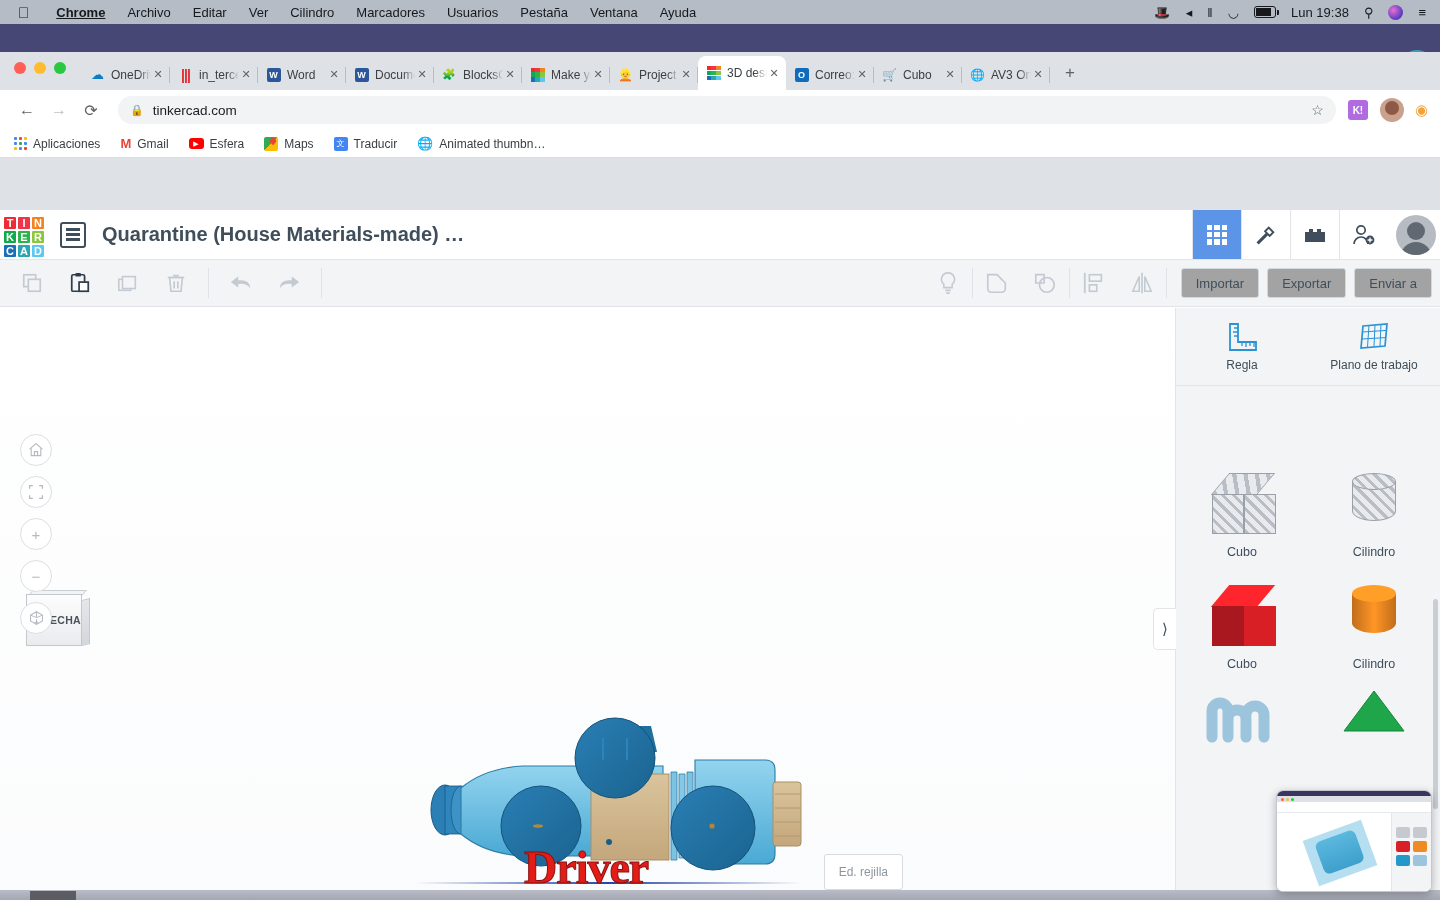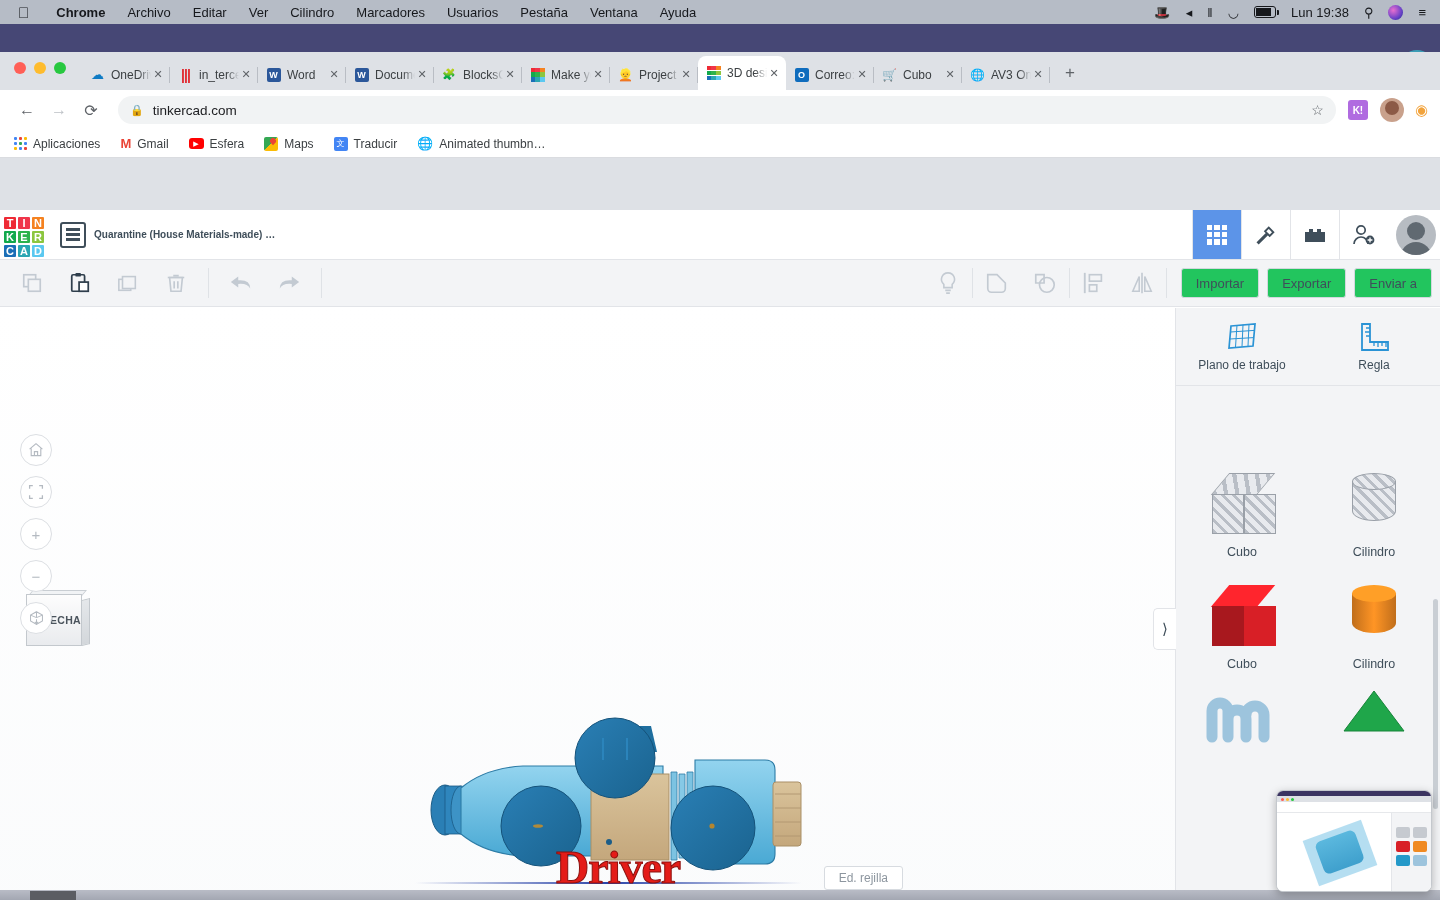--- a/index.html
+++ b/index.html
@@ -28,21 +28,21 @@
   .tb-chip { display:flex; align-items:center; gap:5px; }
   #teams-dock { position:absolute; left:0; bottom:0; width:1440px; height:14px;
       background:linear-gradient(#bfc2cc,#a9adb8); }
 
   
   #menubar { position:absolute; left:0; top:0; width:1440px; height:24px;
       background:#b6bcc6; display:flex; align-items:center; z-index:50;
       font-size:13px; color:#16181c; }
   #menubar .apple { margin:0 16px 0 18px; font-size:15px; line-height:1; }
   #menubar .mi { padding:0 11px; white-space:nowrap; }
-  #menubar .mi.bold { font-weight:bold; }
+  #menubar .mi.bold { font-weight:bold;text-decoration:underline; }
   #menubar .right { margin-left:auto; display:flex; align-items:center; gap:15px; padding-right:14px; }
   #menubar .right .ic { font-size:13px; line-height:1; }
   .batt { width:22px; height:12px; border:1.6px solid #16181c; border-radius:3px;
       position:relative; display:inline-block; }
   .batt::after { content:""; position:absolute; right:-4px; top:3px; width:2.5px; height:5px;
       background:#16181c; border-radius:0 1px 1px 0; }
   .batt i { position:absolute; left:1px; top:1px; bottom:1px; right:4px; background:#16181c; }
   .siri { width:15px; height:15px; border-radius:50%;
       background:radial-gradient(circle at 35% 35%, #e86fd0, #6a42c8 60%, #1f2b8a); display:inline-block; }
 
@@ -132,21 +132,21 @@
   #tc-header { height:50px; background:#fff; border-bottom:1px solid #e2e4e8;
       display:flex; align-items:center; position:relative; }
   #tc-logo { width:44px; height:40px; margin-left:2px; display:grid;
       grid-template-columns:repeat(3,1fr); grid-template-rows:repeat(3,1fr); gap:2px; padding:2px; }
   #tc-logo span { color:#fff; font-weight:bold; font-size:11px; display:flex;
       align-items:center; justify-content:center; border-radius:1px; }
   #tc-listicon { width:26px; height:26px; border:2px solid #3f4e5a; border-radius:3px;
       margin-left:14px; display:flex; flex-direction:column; justify-content:center;
       gap:2.5px; padding:0 4px; }
   #tc-listicon i { height:2.5px; background:#3f4e5a; display:block; }
-  #tc-title { margin-left:8px; font-size:10px; font-weight:bold; color:#3f4e5a; }
+  #tc-title { margin-left:16px; font-size:20px; font-weight:bold; color:#3f4e5a; }
   #tc-header-right { margin-left:auto; display:flex; align-items:center; height:100%; }
   .hdr-btn { width:49px; height:49px; display:flex; align-items:center; justify-content:center;
       border-left:1px solid #e2e4e8; color:#3f4e5a; }
   .hdr-btn.active { background:#5c94e8; color:#fff; }
   .grid-ic { width:20px; height:20px; display:grid; grid-template-columns:repeat(3,1fr);
       grid-template-rows:repeat(3,1fr); gap:2px; }
   .grid-ic i { background:currentColor; }
   .hdr-avatar { width:40px; height:40px; border-radius:50%; margin:0 4px 0 8px;
       background:#b7bcc2; position:relative; overflow:hidden; }
   .hdr-avatar::after { content:""; position:absolute; left:11px; top:7px; width:18px; height:18px;
@@ -155,21 +155,21 @@
       border-radius:16px 16px 0 0; background:#606971; }
 
   #tc-toolbar { height:47px; background:#f3f4f6; border-bottom:1px solid #e2e4e8;
       display:flex; align-items:center; position:relative; }
   .tbgrp { display:flex; align-items:center; height:100%; padding:0 8px; }
   .tbsep { width:1px; height:30px; background:#dfe2e6; }
   .tbtn { width:48px; height:40px; display:flex; align-items:center; justify-content:center;
       color:#c3cad2; }
   .tbtn.on { color:#2f3e4c; }
   #tc-toolbar .right-grp { margin-left:auto; display:flex; align-items:center; height:100%; }
-  .tc-btn { height:30px; padding:0 14px; border:1px solid #d3d8de; background:#22c55e;
+  .tc-btn { height:30px; padding:0 14px; border:1px solid #d3d8de; background:#a3a3a3;
       border-radius:3px; font-size:13px; color:#3f4e5a; margin-right:8px;
       display:flex; align-items:center; }
 
   #canvas { position:absolute; left:0; top:98px; width:1175px; height:644px;
       background:linear-gradient(#ffffff,#fafbfc); overflow:hidden; }
 
   #viewcube { position:absolute; left:26px; top:282px; width:64px; height:62px; }
   #viewcube .face { position:absolute; left:0; top:4px; width:56px; height:52px;
       background:linear-gradient(#fdfdfd,#e9ebee); border:1px solid #c3c8cd;
       display:flex; align-items:center; justify-content:center; font-size:10.5px;
@@ -182,24 +182,24 @@
 
   .navcirc { position:absolute; left:20px; width:32px; height:32px; border-radius:50%;
       border:1px solid #dcdfe3; display:flex; align-items:center; justify-content:center;
       color:#b4bac1; font-size:15px; background:#fff; }
 
   #model { position:absolute; left:413px; top:408px; width:400px; height:180px; }
   #shadow-line { position:absolute; left:415px; top:574px; width:387px; height:2px;
       background:linear-gradient(90deg,rgba(30,60,160,0),#2742a8,rgba(30,60,160,0)); }
   #driver-text { position:absolute; left:524px; top:533px; font-size:46px; font-weight:bold;
       color:#e41c18; font-family:"Liberation Serif", serif;
-      -webkit-text-stroke:1px #8a0f0c; letter-spacing:-1px; z-index:6;margin-left:32px; }
+      -webkit-text-stroke:1px #8a0f0c; letter-spacing:-1px; z-index:6; }
 
   #grid-ctl { position:absolute; right:272px; bottom:62px; }
-  #gridbtn { height:24px; padding:0 14px; border:1px solid #d7dbe0; background:#fff;
+  #gridbtn { height:36px; padding:0 14px; border:1px solid #d7dbe0; background:#fff;
       border-radius:3px; font-size:12px; color:#8d969f; display:flex; align-items:center; }
 
   
   #panel { position:absolute; right:0; top:98px; width:265px; height:644px;
       background:#f3f4f6; border-left:1px solid #e2e4e8; }
   #panel-top { height:78px; display:flex; border-bottom:1px solid #e2e4e8; background:#f3f4f6; }
   .ptool { flex:1; display:flex; flex-direction:column; align-items:center;
       justify-content:center; gap:6px; font-size:12px; color:#3f4e5a; }
   #panel-drop { height:62px; background:#f3f4f6; border-bottom:1px solid #dfe2e6;
       padding:8px 14px; position:relative; }
@@ -684,32 +684,32 @@
         <span id="gridbtn">Ed. rejilla</span>
       </div>
 
     </div>
 
     <div id="panel">
       <div id="panel-tab">⟩</div>
 
       <div id="panel-top">
         <div class="ptool">
+          <svg width="32" height="30" viewBox="0 0 32 30">
+            <path d="M4 2 h8 v18 h18 v8 h-26 z" fill="none" stroke="#2a93d5" stroke-width="1.8"></path>
+            <path d="M12 6 h-4 M12 10 h-5 M12 14 h-4 M16 20 v4 M20 20 v5 M24 20 v4 M28 20 v5" stroke="#2a93d5" stroke-width="1.3"></path>
+          </svg>
+          <span>Regla</span>
+        </div>
+        <div class="ptool">
           <svg width="34" height="30" viewBox="0 0 34 30">
             <path d="M6 4 L30 2 L28 24 L4 26 Z" fill="none" stroke="#2a93d5" stroke-width="1.7"></path>
             <path d="M12 3 L10.5 25 M18 2.6 L17 24.6 M24 2.2 L23 24.2 M5.4 10 L29.4 8.4 M4.9 17 L28.6 15.6" stroke="#2a93d5" stroke-width="1"></path>
           </svg>
           <span>Plano de trabajo</span>
-        </div>
-        <div class="ptool">
-          <svg width="32" height="30" viewBox="0 0 32 30">
-            <path d="M4 2 h8 v18 h18 v8 h-26 z" fill="none" stroke="#2a93d5" stroke-width="1.8"></path>
-            <path d="M12 6 h-4 M12 10 h-5 M12 14 h-4 M16 20 v4 M20 20 v5 M24 20 v4 M28 20 v5" stroke="#2a93d5" stroke-width="1.3"></path>
-          </svg>
-          <span>Regla</span>
         </div>
       </div>
 
 
       <div id="shapes">
         <div id="shapes-grid">
             <div class="shape-cell">
               <div class="sc-art">
                 <div class="cube-art">
                   <div class="cube-top hatch" style="border:1px solid #9aa0a8"></div>

